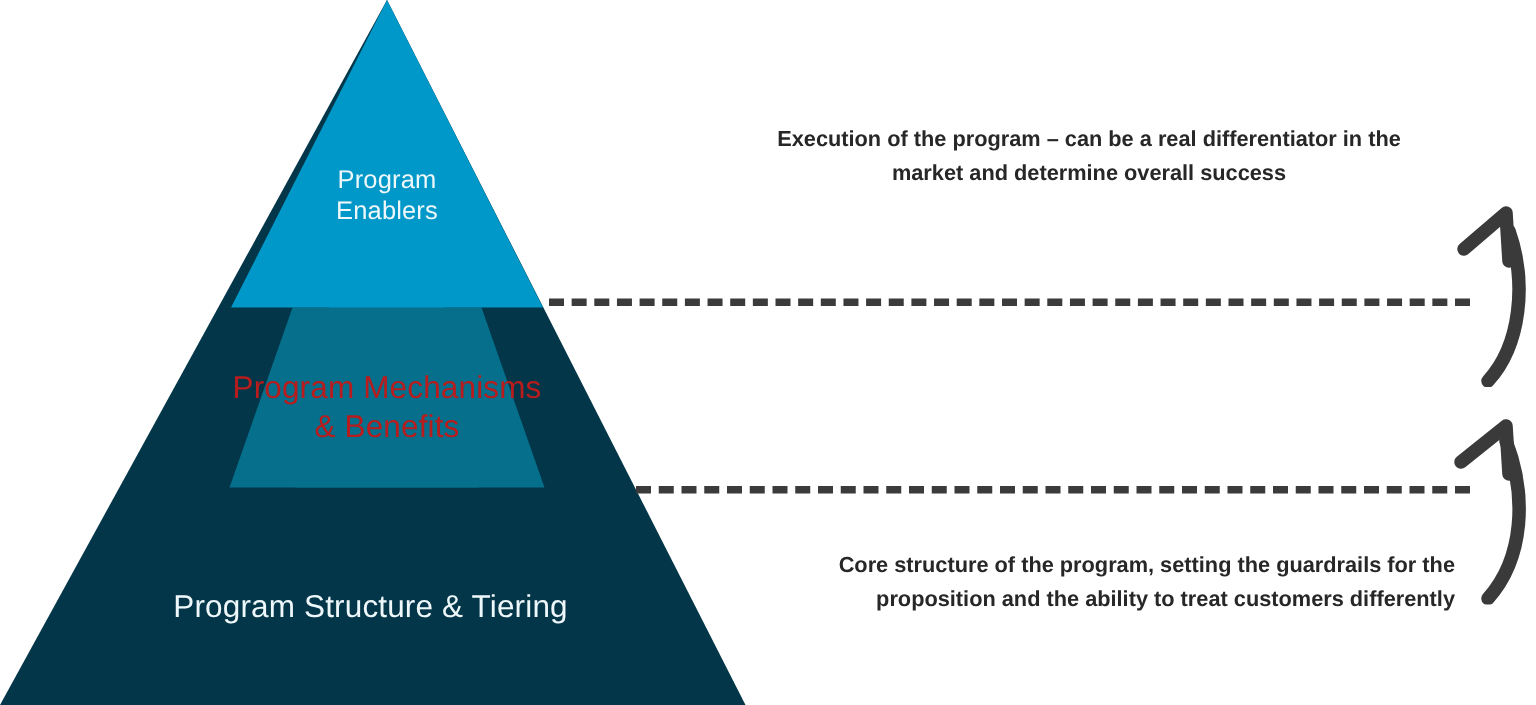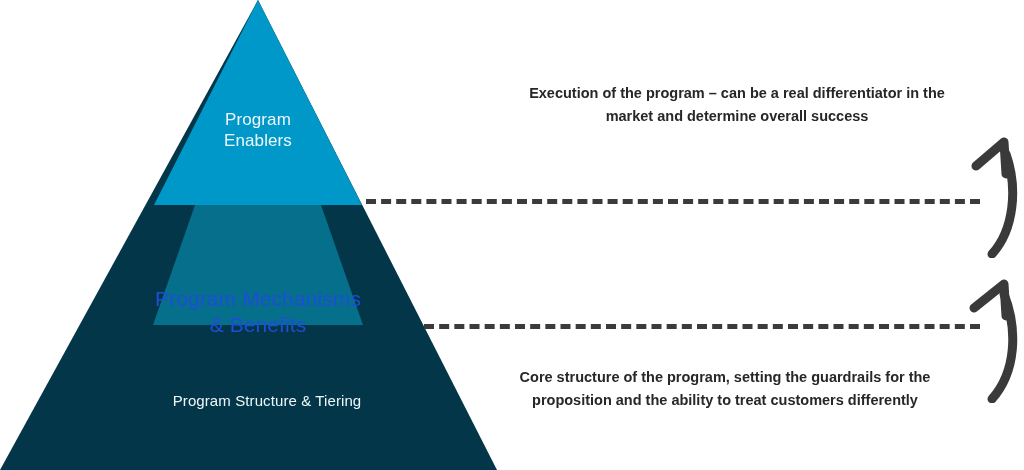--- a/index.html
+++ b/index.html
@@ -34,22 +34,22 @@
   }
   #tier-label-top {
     left:164px; top:110px; width:188px;
     font-size:17px;
   }
   #tier-label-mid {
     left:108px; top:246px; width:300px;
     font-size:21px;
   }
   #tier-label-bottom {
-    left:57px; top:392px; width:420px;
-    font-size:15px;
+    left:37px; top:392px; width:420px;
+    font-size:21px;
   }
 
   
   .divider {
     position:absolute;
     height:0;
     border-top:5px dashed #3b3b3b;
   }
   #divider-upper { left:366px; top:199px; width:614px; }
   #divider-lower { left:424px; top:324px; width:556px; }
@@ -57,23 +57,23 @@
   
   .desc {
     position:absolute;
     color:#272727;
     font-weight:700;
     font-size:14.5px;
     line-height:1.62;
     text-align:center;
     white-space:pre-line;
   }
-  #desc-top    { left:522px; top:82px;  width:430px; }
+  #desc-top    { left:511px; top:82px;  width:430px; }
   #desc-mid    { left:510px; top:242px; width:430px; }
-  #desc-bottom { left:510px; top:366px; width:430px; }
+  #desc-bottom { left:540px; top:366px; width:430px;text-align:right; }
 
   
   .arrow-svg { position:absolute; }
   #arrow-upper { left:962px; top:118px;  width:62px; height:140px; }
   #arrow-lower { left:952px; top:268px;  width:72px; height:135px; }
 </style>
 </head>
 <body>
 
 <div id="stage" style="background: rgb(255, 255, 255);">
@@ -84,21 +84,21 @@
 
     <polygon points="258,0 319,325 197,325" fill="#056f8c" transform="scale(1,1)"></polygon>
     <polygon points="153,325 363,325 321,205 195,205" fill="#056f8c"></polygon>
 
     <polygon points="258,0 362,205 154,205" fill="#0098c8"></polygon>
   </svg>
 
   <div class="tier-label" id="tier-label-top" style="color: rgb(238, 247, 250);">Program
 Enablers</div>
 
-  <div class="tier-label" id="tier-label-mid" style="color: #1d4ed8; margin-top: 40px;">Program Mechanisms
+  <div class="tier-label" id="tier-label-mid" style="color: #b91c1c;">Program Mechanisms
 &amp; Benefits</div>
 
   <div class="tier-label" id="tier-label-bottom" style="color: rgb(238, 247, 250);">Program Structure &amp; Tiering</div>
 
   <div class="divider" id="divider-upper" style="border-top-color: rgb(59, 59, 59);"></div>
   <div class="divider" id="divider-lower" style="border-top-color: rgb(59, 59, 59);"></div>
 
   <div class="desc" id="desc-top" style="color: rgb(39, 39, 39);">Execution of the program – can be a real differentiator in the market and determine overall success</div>
 
 

